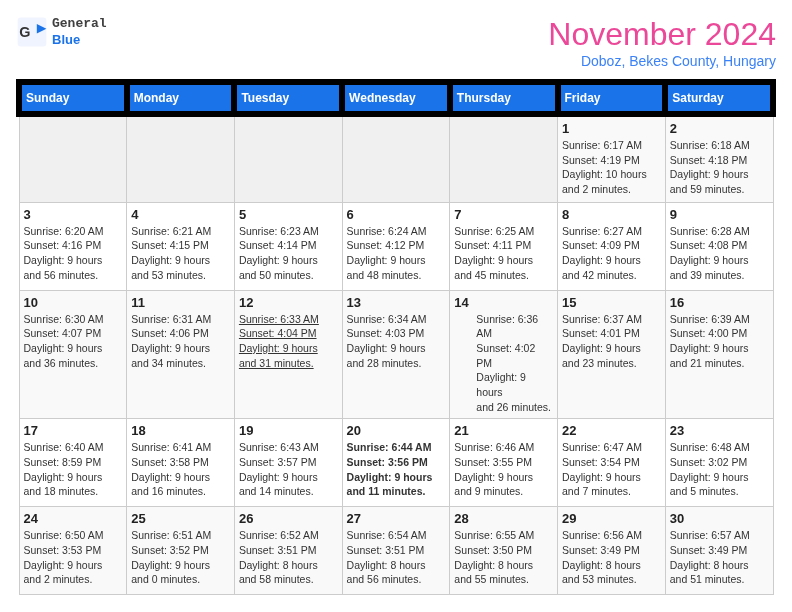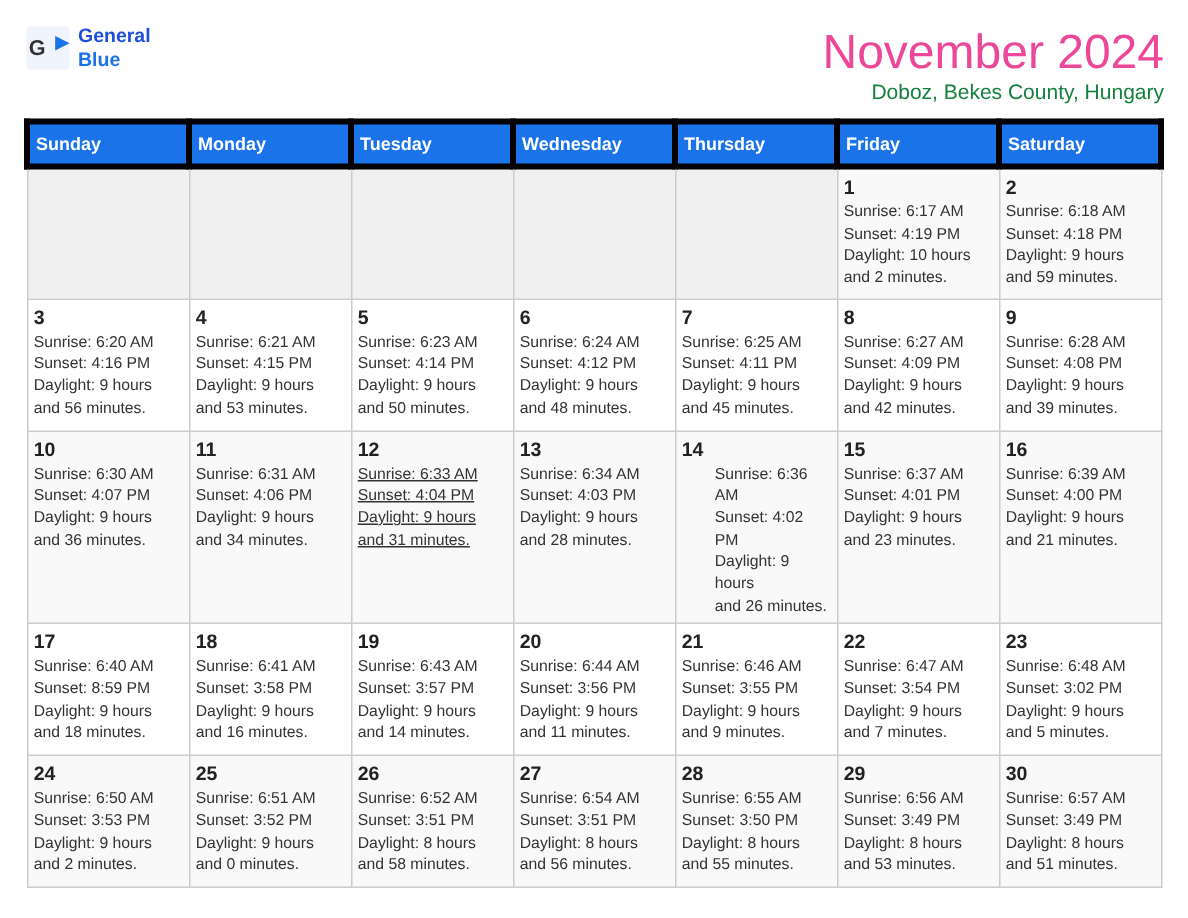--- a/index.html
+++ b/index.html
@@ -19,51 +19,51 @@
     .logo {
       display: flex;
       align-items: center;
       gap: 4px;
     }
     .logo-text {
       font-size: 13px;
       font-weight: bold;
       line-height: 1.2;
     }
-    .logo-text .general { color: #1d4ed8; }
+    .logo-text .general { color: #404040; font-family: Liberation Mono, monospace; }
     .logo-text .blue { color: #1a73e8; }
     .logo-icon {
       width: 32px;
       height: 32px;
     }
     .title-block {
       text-align: right;
     }
     .month-title {
       font-size: 32px;
       font-weight: 300;
       color: #ec4899;
     }
     .subtitle {
       font-size: 14px;
-      color: #15803d;
+      color: #3b82f6;
     }
     table {
       width: 100%;
       border-collapse: collapse;
       font-size: 11px;
     }
     thead tr th {
       background-color: #1a73e8;
       color: #fff;
       padding: 6px 4px;
       text-align: left;
       font-size: 12px;
       font-weight: 600;
-      border: 4px solid #000000;
+      border: 6px solid #000000;
     }
     tbody tr td {
       border: 1px solid #ccc;
       vertical-align: top;
       padding: 4px;
       min-height: 80px;
       height: 88px;
       width: calc(100% / 7);
       background: #fff;
     }
@@ -264,21 +264,21 @@
         </td>
         <td>
           <div class="day-number">19</div>
           <div class="day-info" style="white-space: pre-line;">Sunrise: 6:43 AM
 Sunset: 3:57 PM
 Daylight: 9 hours
 and 14 minutes.</div>
         </td>
         <td>
           <div class="day-number">20</div>
-          <div class="day-info" style="white-space: pre-line;">Sunrise: 6:44 AM
+          <div class="day-info" style="white-space: pre-line; font-weight: bold;">Sunrise: 6:44 AM
 Sunset: 3:56 PM
 Daylight: 9 hours
 and 11 minutes.</div>
         </td>
         <td>
           <div class="day-number">21</div>
           <div class="day-info" style="white-space: pre-line;">Sunrise: 6:46 AM
 Sunset: 3:55 PM
 Daylight: 9 hours
 and 9 minutes.</div>

